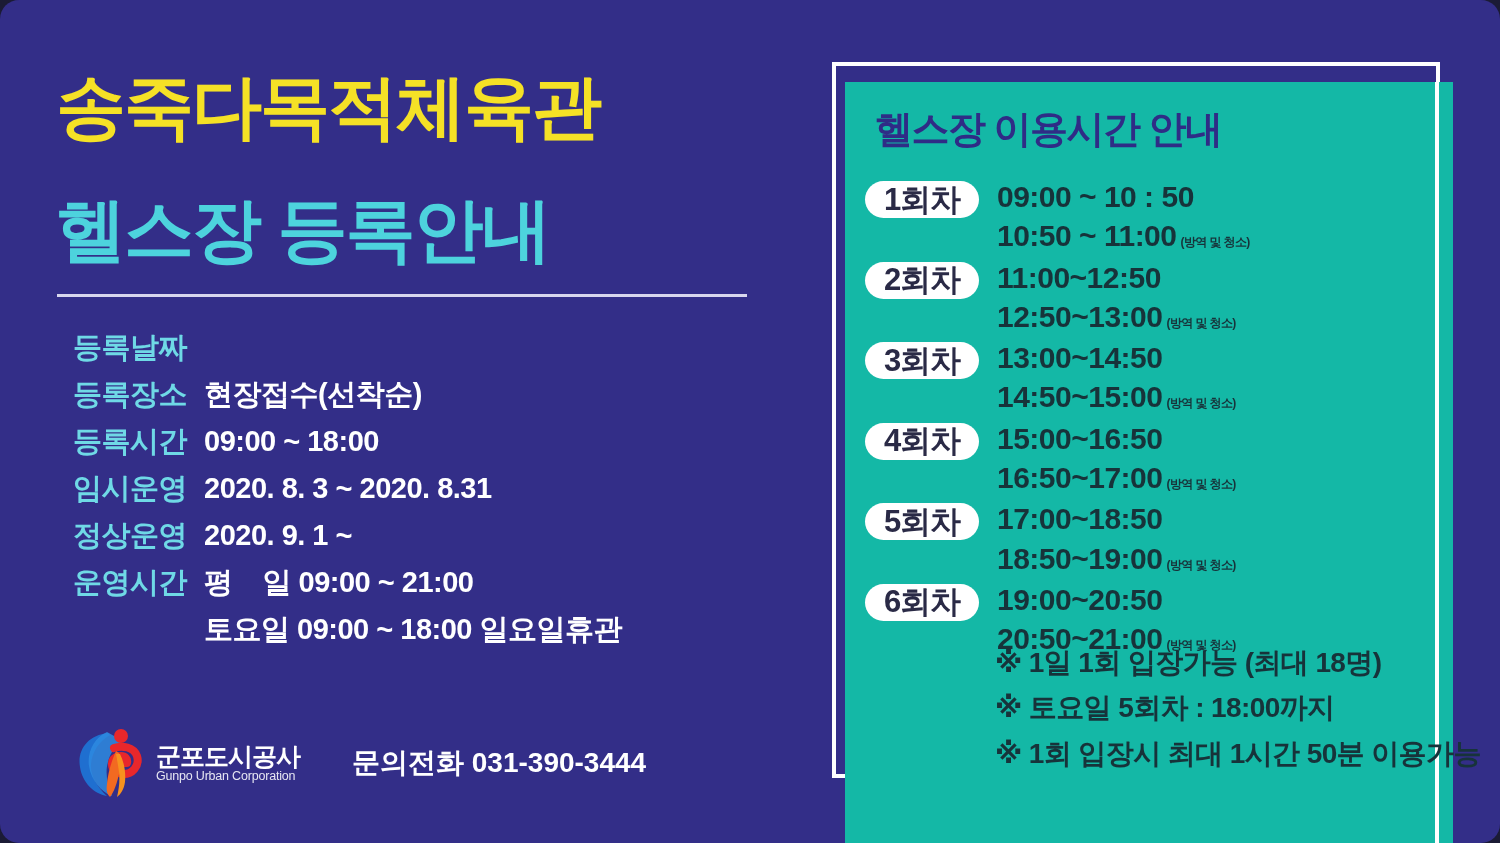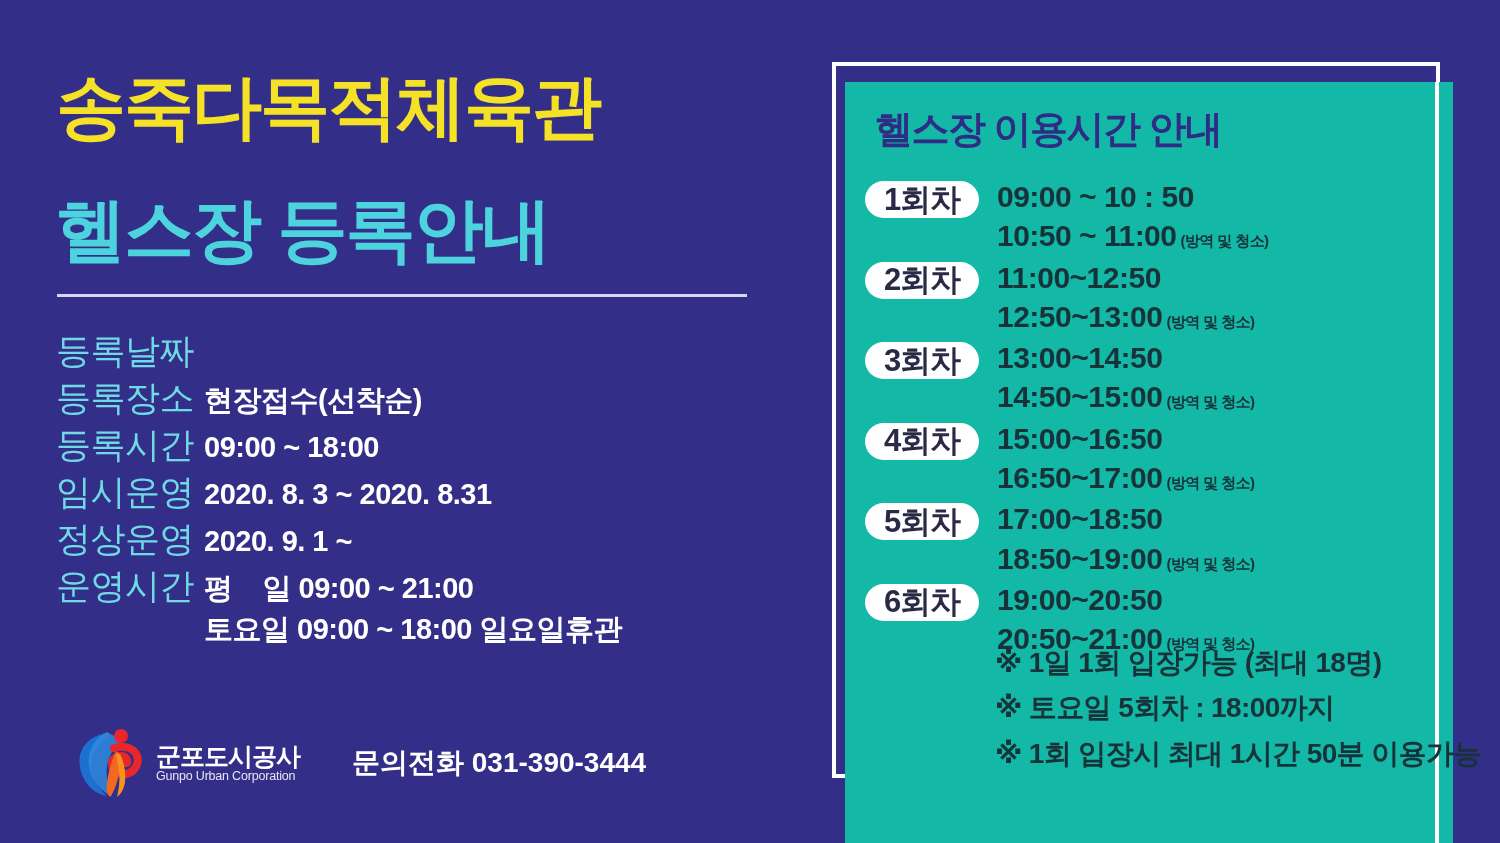--- a/index.html
+++ b/index.html
@@ -8,20 +8,21 @@
     padding: 0;
     background: #1b1b35;
   }
   .poster {
     position: relative;
     width: 1500px;
     height: 843px;
     background: #332E88;
     overflow: hidden;
     font-family: "Liberation Sans", "DejaVu Sans", sans-serif;
+    border-radius: 19px;
     -webkit-font-smoothing: antialiased;
   }
 
   
   .left-col {
     position: absolute;
     left: 56px;
     top: 72px;
     width: 760px;
   }
@@ -59,24 +60,25 @@
   }
   .info-row {
     display: flex;
     align-items: baseline;
     height: 47px;
     white-space: nowrap;
   }
   .info-label {
     width: 148px;
     flex: 0 0 148px;
-    font-size: 35px;
-    font-weight: 400;
+    font-size: 29px;
+    font-weight: 700;
     color: #6FD9E6;
     letter-spacing: -0.5px;
+    text-align: center;
   }
   .info-value {
     font-size: 29px;
     font-weight: 600;
     color: #FFFFFF;
     letter-spacing: -0.5px;
   }
   .info-value .wide-gap { display: inline-block; width: 30px; }
   .note-mark {
     color: #FFFFFF;
@@ -217,21 +219,21 @@
   }
   .time-sub {
     font-size: 30px;
     font-weight: 600;
     color: #17333A;
     letter-spacing: -0.5px;
     line-height: 1.28;
     white-space: nowrap;
   }
   .clean-tag {
-    font-size: 15px;
+    font-size: 12px;
     font-weight: 700;
     letter-spacing: -0.6px;
     color: #17333A;
     margin-left: 4px;
   }
 
   .notes {
     position: absolute;
     left: 150px;
     top: 558px;

